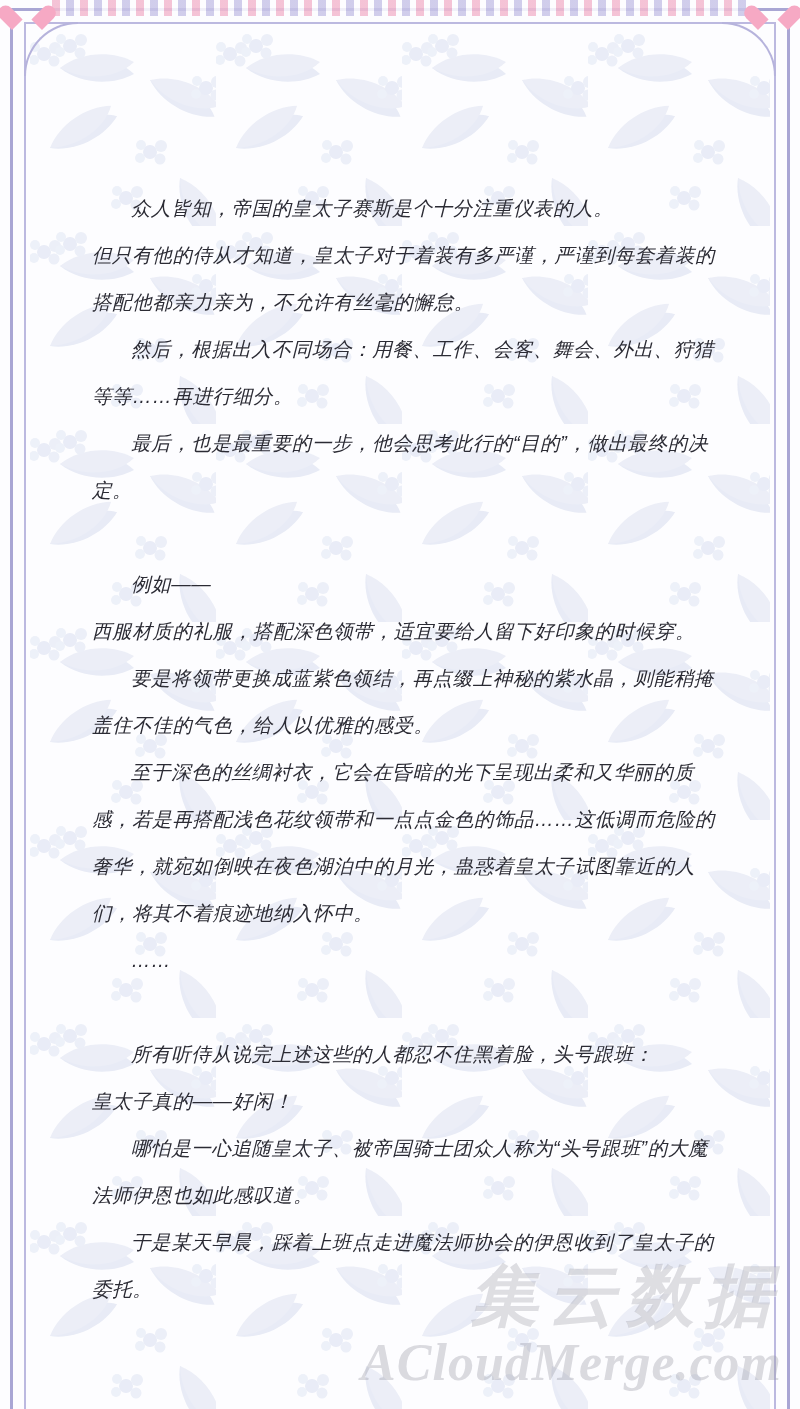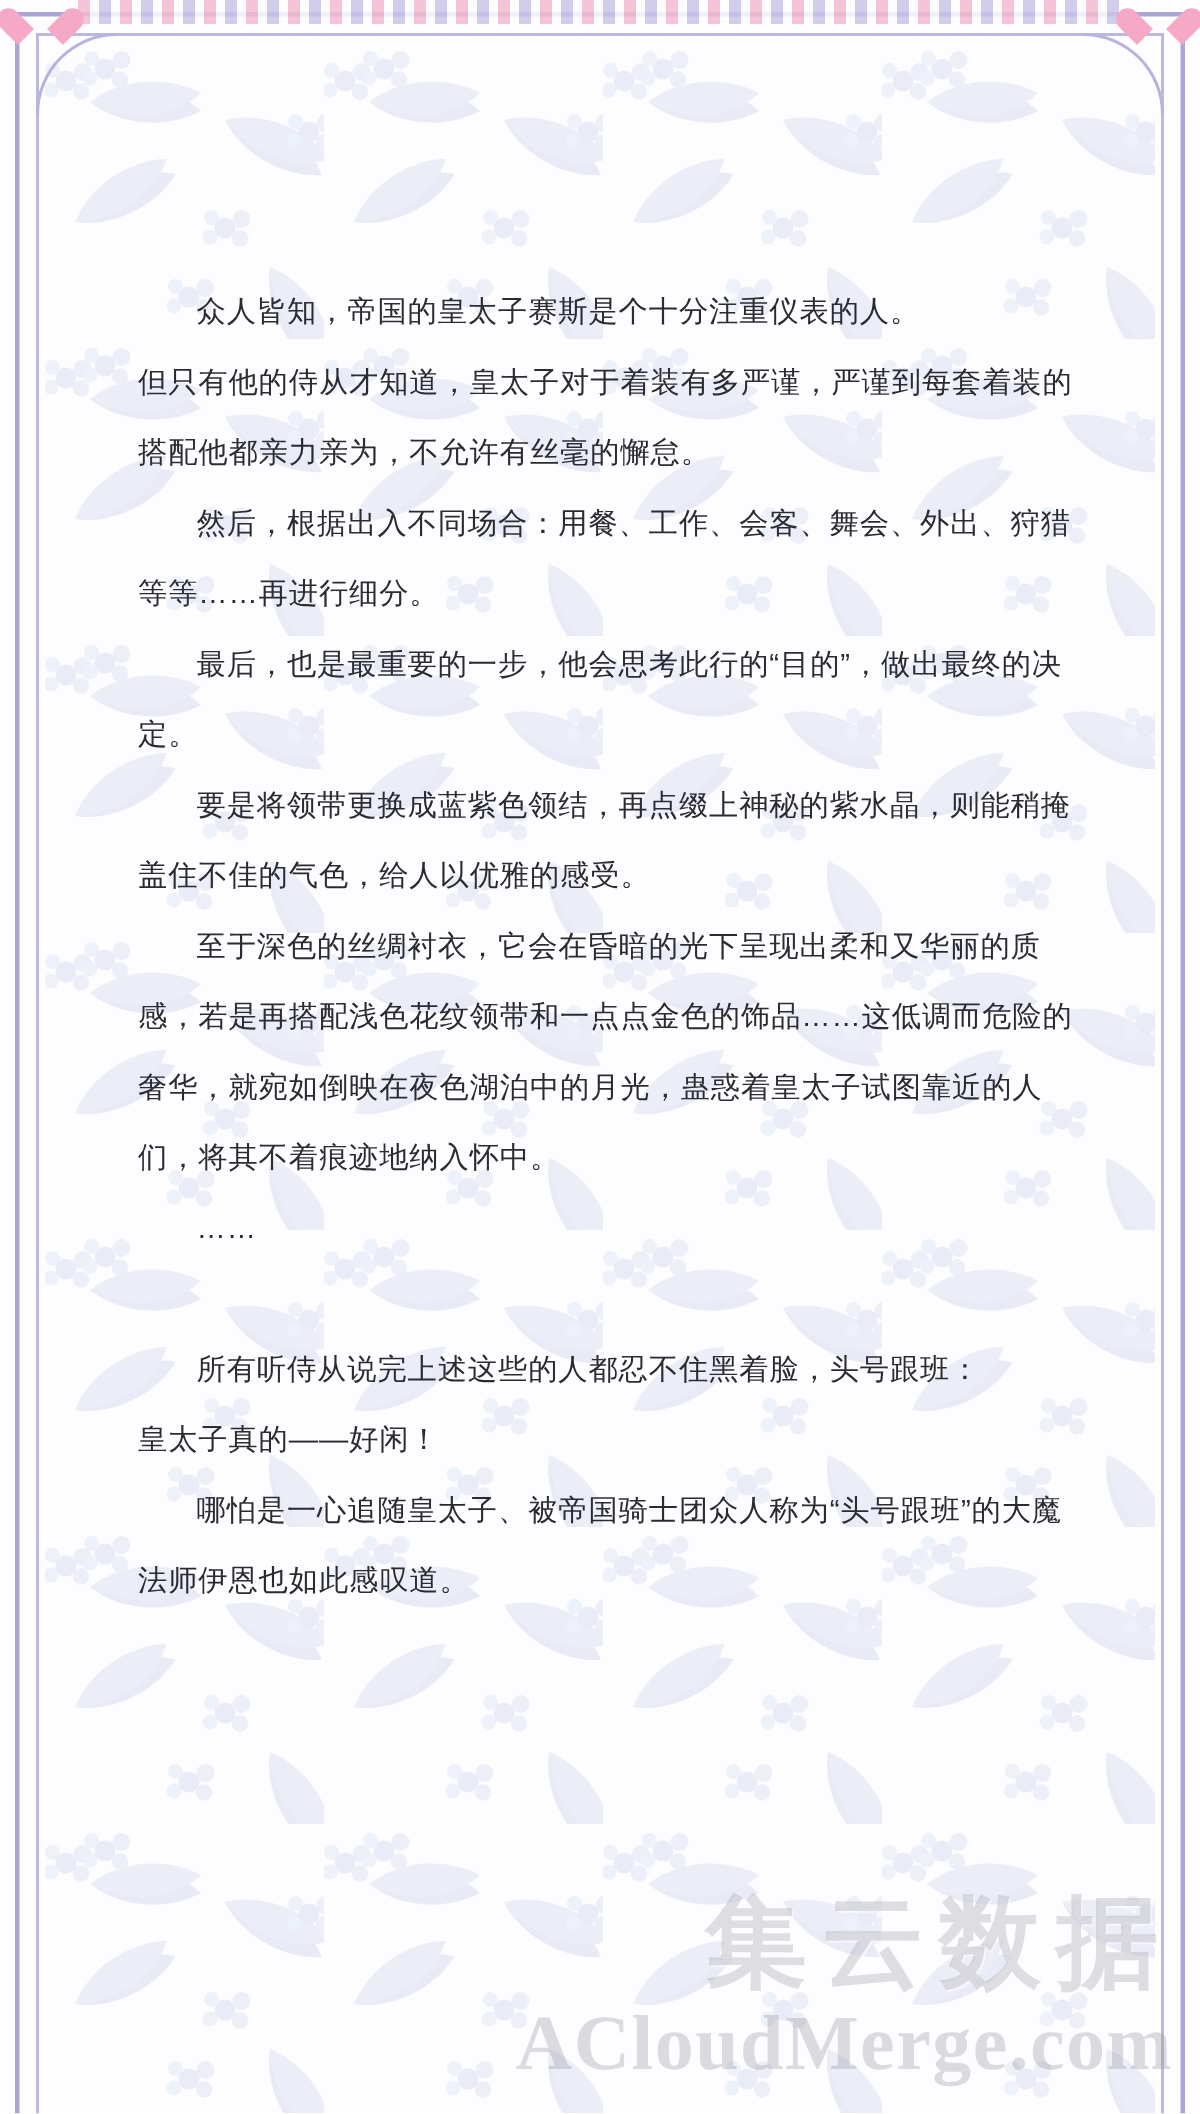--- a/index.html
+++ b/index.html
@@ -12,20 +12,21 @@
     height: 1409px;
     font-family: "Liberation Sans", sans-serif;
     overflow: hidden;
   }
   .page {
     position: relative;
     width: 800px;
     height: 1409px;
     background: #fdfdff;
     overflow: hidden;
+    font-style: italic;
   }
 
   
   .frame-outer {
     position: absolute;
     left: 10px;
     top: 8px;
     right: 10px;
     bottom: -4px;
     border: 3px solid #a9a6d4;
@@ -203,26 +204,29 @@
   <div class="corner tr"></div>
   <div class="ribbon"></div>
   <div class="heart left"></div>
   <div class="heart right"></div>
 
   <div class="body-text">
     <p class="indent">众人皆知，帝国的皇太子赛斯是个十分注重仪表的人。
 但只有他的侍从才知道，皇太子对于着装有多严谨，严谨到每套着装的搭配他都亲力亲为，不允许有丝毫的懈怠。</p>
     <p class="indent">然后，根据出入不同场合：用餐、工作、会客、舞会、外出、狩猎等等……再进行细分。</p>
     <p class="indent">最后，也是最重要的一步，他会思考此行的“目的”，做出最终的决定。</p>
+    <p class="indent gap-before">例如——
+西服材质的礼服，搭配深色领带，适宜要给人留下好印象的时候穿。</p>
     <p class="indent">要是将领带更换成蓝紫色领结，再点缀上神秘的紫水晶，则能稍掩盖住不佳的气色，给人以优雅的感受。</p>
     <p class="indent">至于深色的丝绸衬衣，它会在昏暗的光下呈现出柔和又华丽的质感，若是再搭配浅色花纹领带和一点点金色的饰品……这低调而危险的奢华，就宛如倒映在夜色湖泊中的月光，蛊惑着皇太子试图靠近的人们，将其不着痕迹地纳入怀中。</p>
     <p class="indent">……</p>
     <p class="indent gap-before">所有听侍从说完上述这些的人都忍不住黑着脸，头号跟班：
 皇太子真的——好闲！</p>
     <p class="indent">哪怕是一心追随皇太子、被帝国骑士团众人称为“头号跟班”的大魔法师伊恩也如此感叹道。</p>
+    <p class="indent">于是某天早晨，踩着上班点走进魔法师协会的伊恩收到了皇太子的委托。</p>
   </div>
 
   <div class="watermark">
     <div class="wm-cn">集云数据</div>
     <div class="wm-en">ACloudMerge.com</div>
   </div>
 
 </div>
 
 </body></html>

